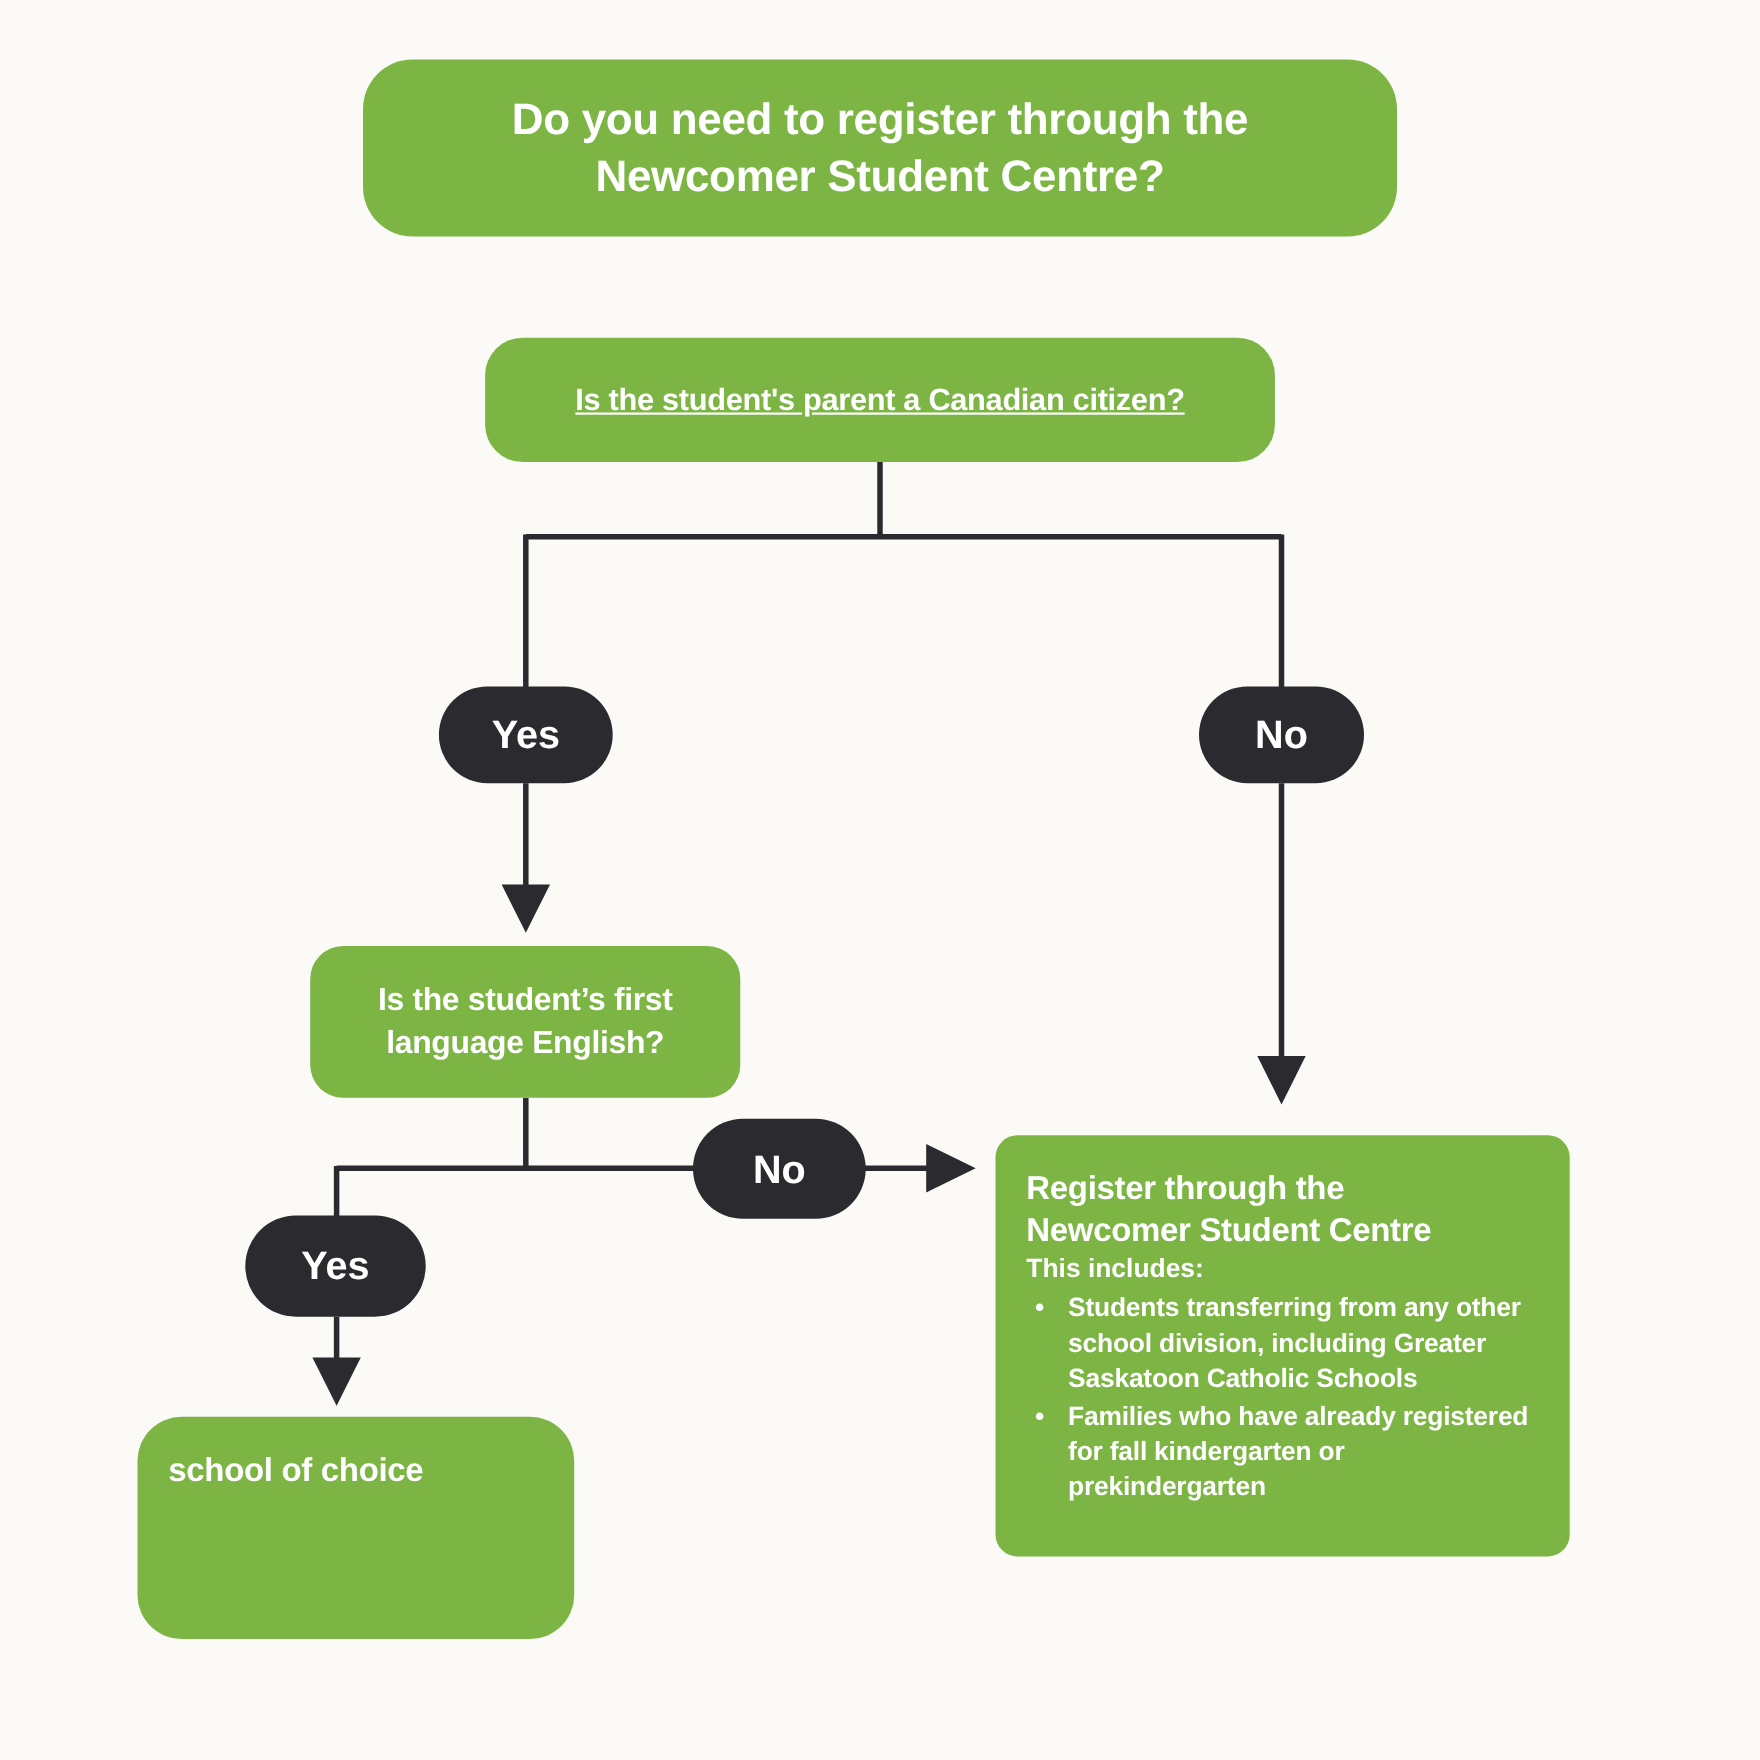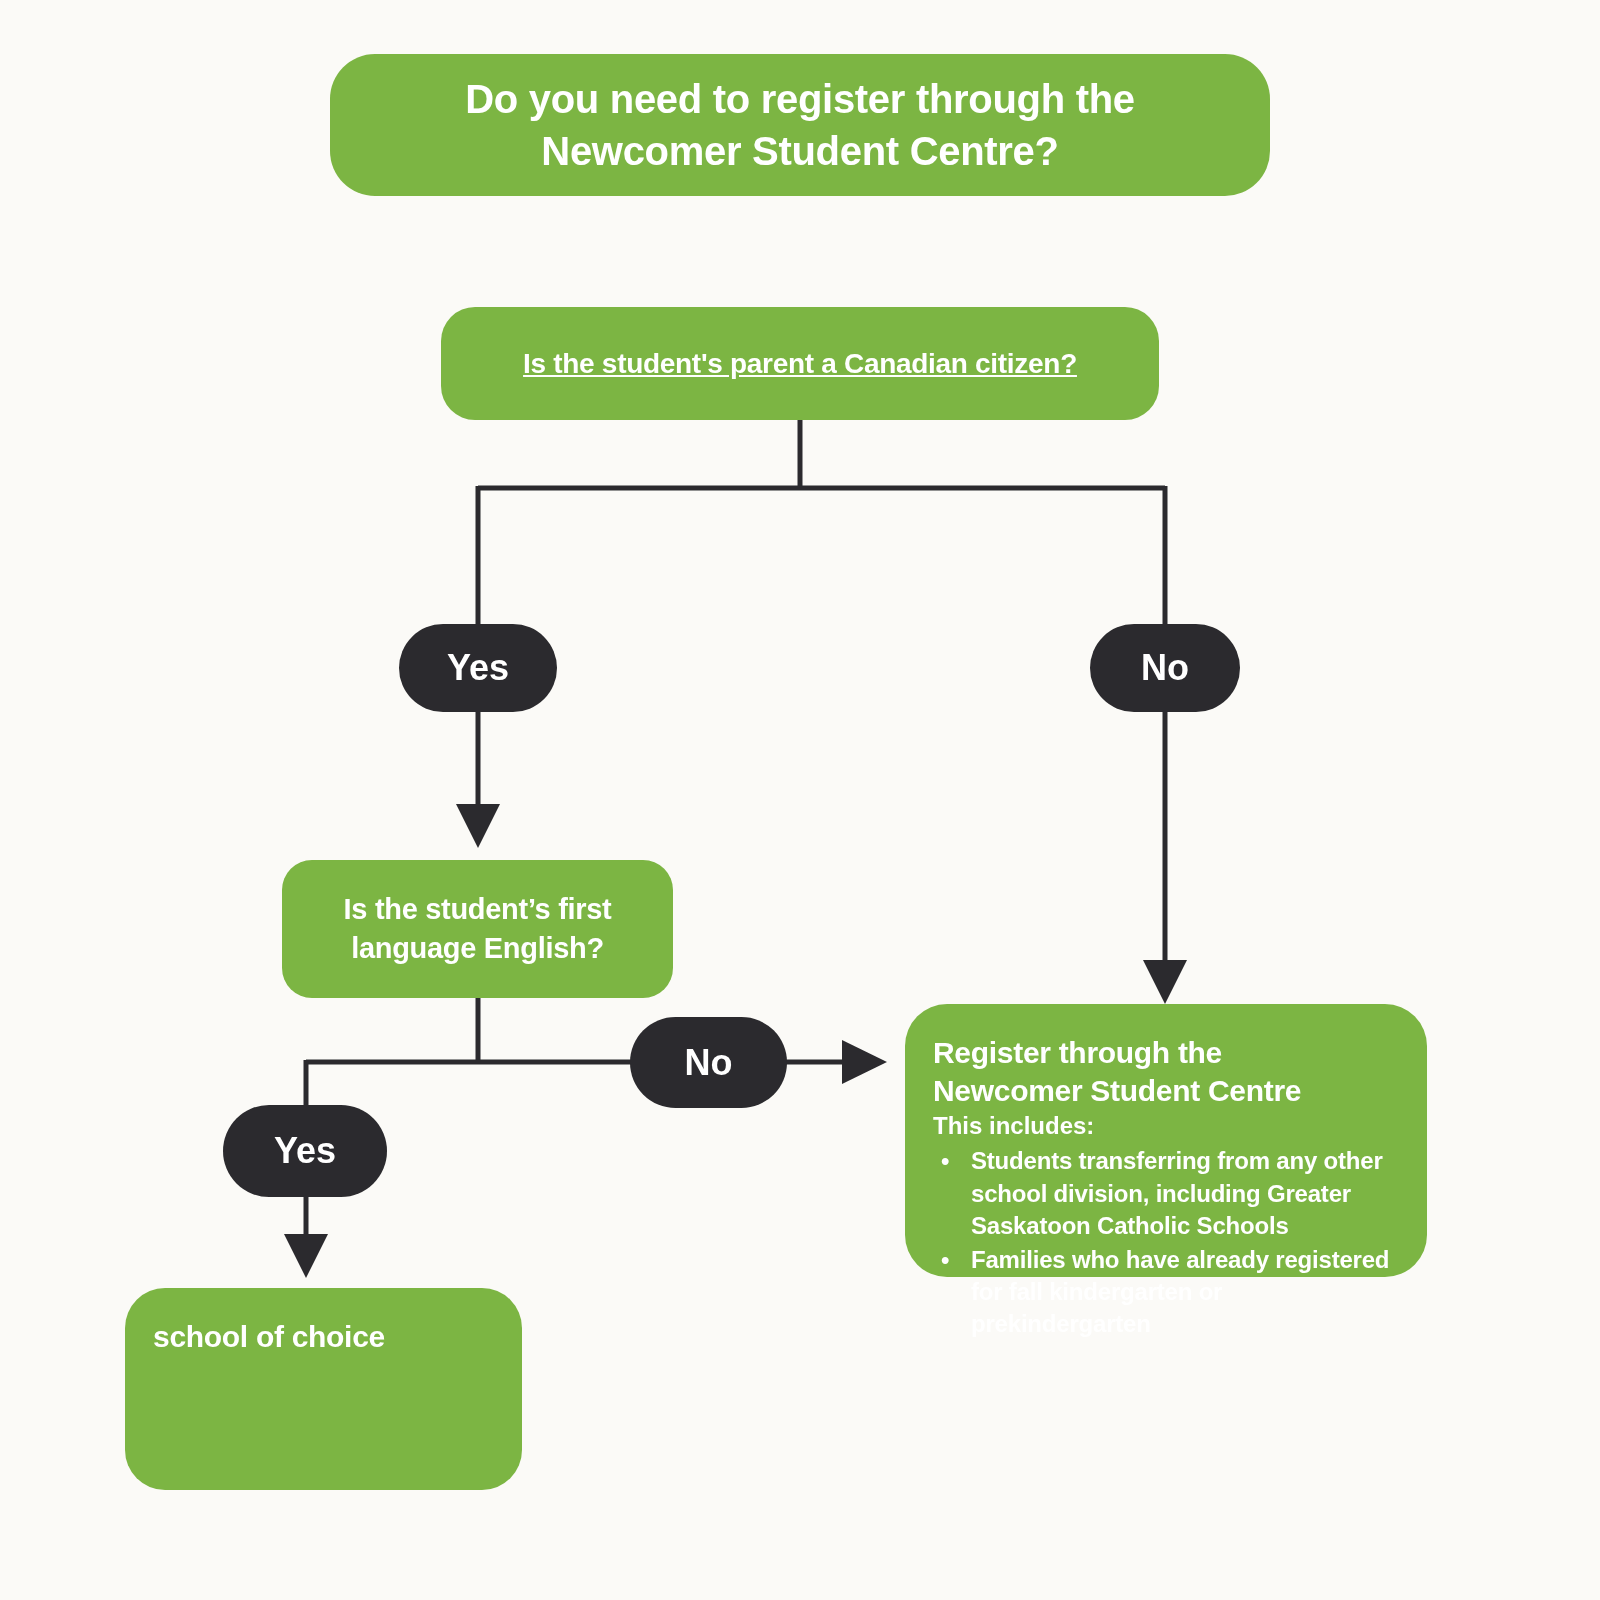--- a/index.html
+++ b/index.html
@@ -13,21 +13,21 @@
   .stage{position:absolute;inset:0;width:1600px;height:1600px;}
   svg.connectors{position:absolute;left:0;top:0;z-index:1;}
   .node{
     position:absolute;z-index:2;
     box-sizing:border-box;
     color:#ffffff;font-weight:700;
   }
   .green{background:#7cb543;}
   .dark{background:#2b2a2e;}
   .title-box{
-    left:330px;top:54px;width:940px;height:142px;
+    left:330px;top:54px;width:940px;height:161px;
     border-radius:45px;
     display:flex;flex-direction:column;align-items:center;justify-content:center;
     font-size:40px;line-height:1.3;text-align:center;letter-spacing:-0.3px;
   }
   .q1-box{
     left:441px;top:307px;width:718px;height:113px;
     border-radius:34px;
     display:flex;align-items:center;justify-content:center;
     font-size:28px;letter-spacing:-0.3px;white-space:nowrap;text-decoration:underline;
   }
@@ -45,21 +45,21 @@
   .pill-yes-1{left:399px;top:624px;width:158px;height:88px;}
   .pill-no-1{left:1090px;top:624px;width:150px;height:88px;}
   .pill-no-2{left:630px;top:1017px;width:157px;height:91px;}
   .pill-yes-2{left:223px;top:1105px;width:164px;height:92px;}
   .outcome{
     border-radius:42px;
     padding:30px 28px 24px 28px;
     text-align:left;
   }
   .outcome-school{left:125px;top:1288px;width:397px;height:202px;border-radius:40px;}
-  .outcome-newcomer{left:905px;top:1004px;width:522px;height:273px;}
+  .outcome-newcomer{left:905px;top:1032px;width:522px;height:383px;border-radius:20px;}
   .outcome h2{
     margin:0;font-size:30px;line-height:1.27;letter-spacing:-0.3px;font-weight:700;
   }
   .outcome .body-text{
     margin-top:18px;font-size:24px;line-height:1.15;letter-spacing:-0.2px;font-weight:700;
   }
   .outcome .includes{
     font-size:24px;line-height:1.3;font-weight:700;
   }
   ul.bullets{

